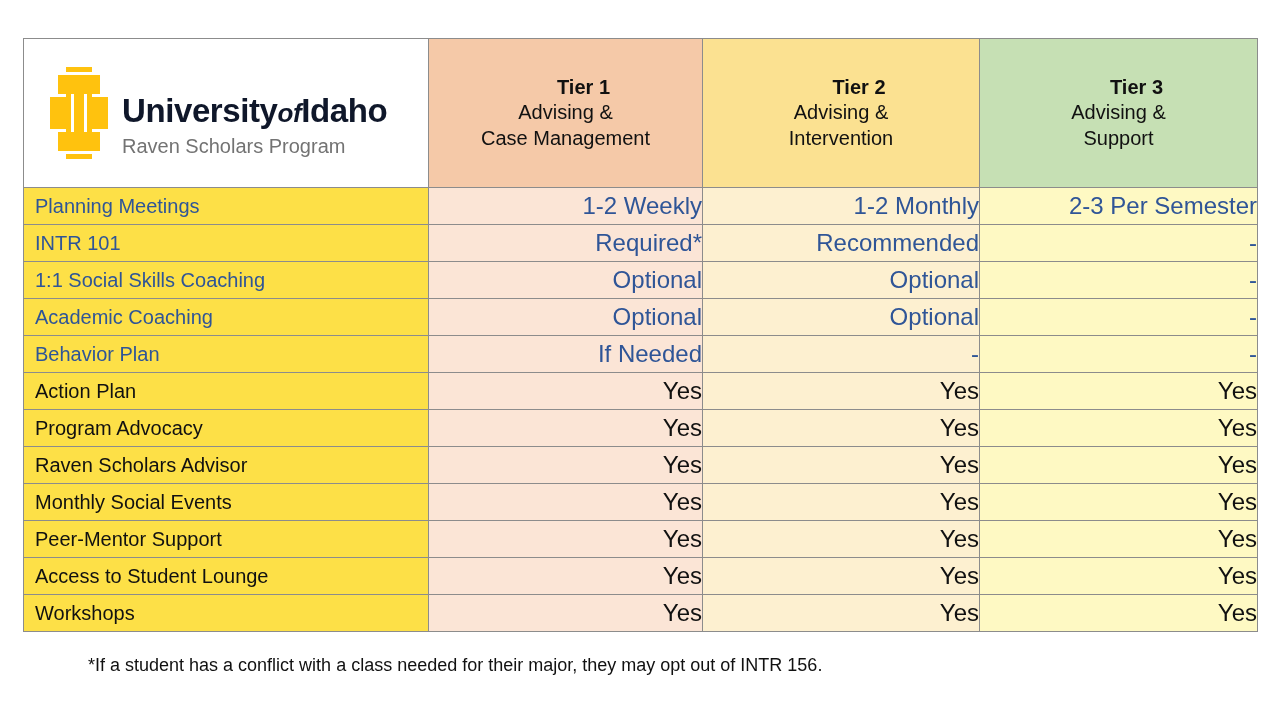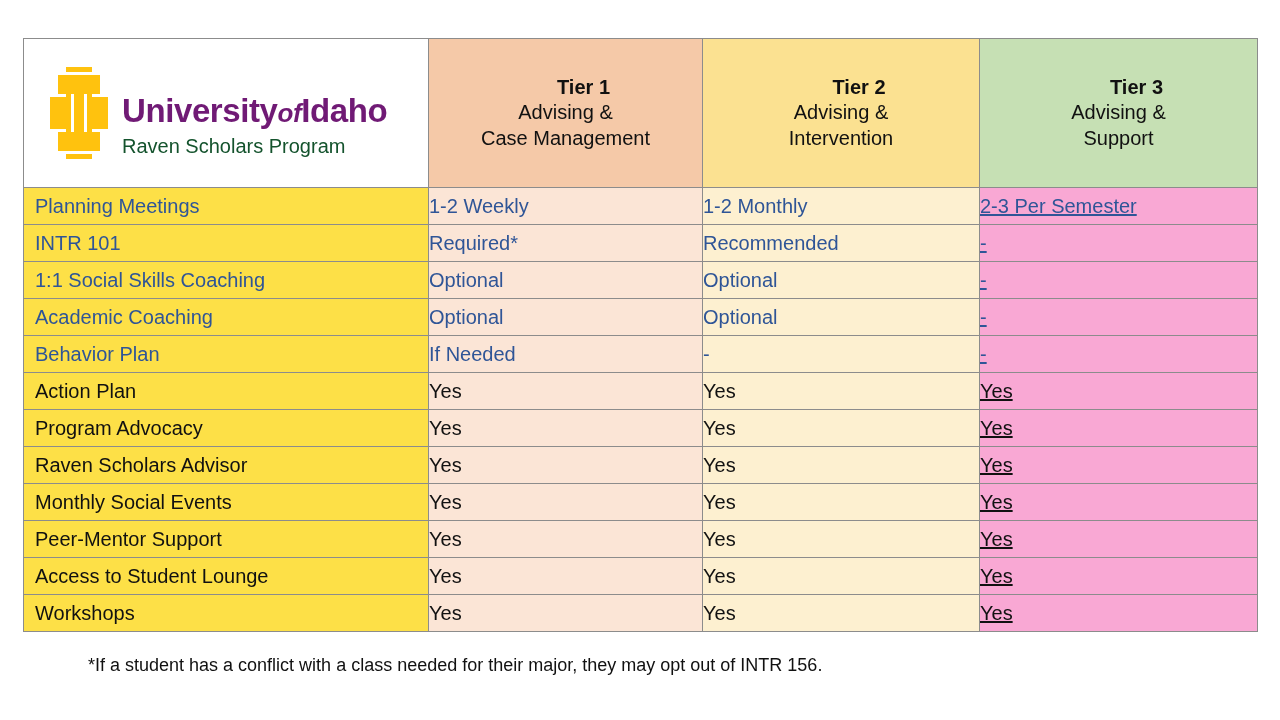--- a/index.html
+++ b/index.html
@@ -108,35 +108,35 @@
     border: 3px solid #ffffff;
     box-sizing: border-box;
   }
   .logo-mark .inner .itop { top: 0; border-bottom: none; }
   .logo-mark .inner .ibot { bottom: 0; border-top: none; }
 
   .logo-text { display: flex; flex-direction: column; line-height: 1; }
 
   .logo-title {
     font-size: 33px;
-    color: #701a75;
+    color: #0f172a;
     letter-spacing: -0.4px;
     white-space: nowrap;
     font-weight: bold;
     margin-top: 24px;
   }
   .logo-title .w-of {
     font-style: italic;
     font-weight: bold;
     font-size: 26px;
   }
   .logo-sub {
     margin-top: 9px;
     font-size: 20px;
-    color: #14532d;
+    color: #737373;
     white-space: nowrap;
   }
 
   .hdr-tier {
     text-align: center;
     height: 148px;
     line-height: 1.28;
     color: #111111;
     font-size: 20px;
   }
@@ -151,29 +151,29 @@
   
   td.rowlabel {
     background: #fde047;
     padding: 0 0 0 11px !important;
     font-size: 20px;
     color: #111111;
     height: 36px;
     white-space: nowrap;
   }
   td.val {
-    text-align: left;
-    font-size: 20px;
+    text-align: right;
+    font-size: 24px;
     color: #111111;
     height: 36px;
   }
 
   td.t1 { background: #FBE5D6; border-color: #c09a82; }
   td.t2 { background: #FDF0D0; border-color: #c3b27a; }
-  td.t3 { background: #f9a8d4; border-color: #9ab78c; text-decoration: underline; }
+  td.t3 { background: #fef9c3; border-color: #9ab78c; }
 
   tr.blue td.rowlabel,
   tr.blue td.val { color: #2F5597; }
 
   
   .footnote {
     position: absolute;
     left: 88px;
     top: 655px;
     font-size: 18px;

